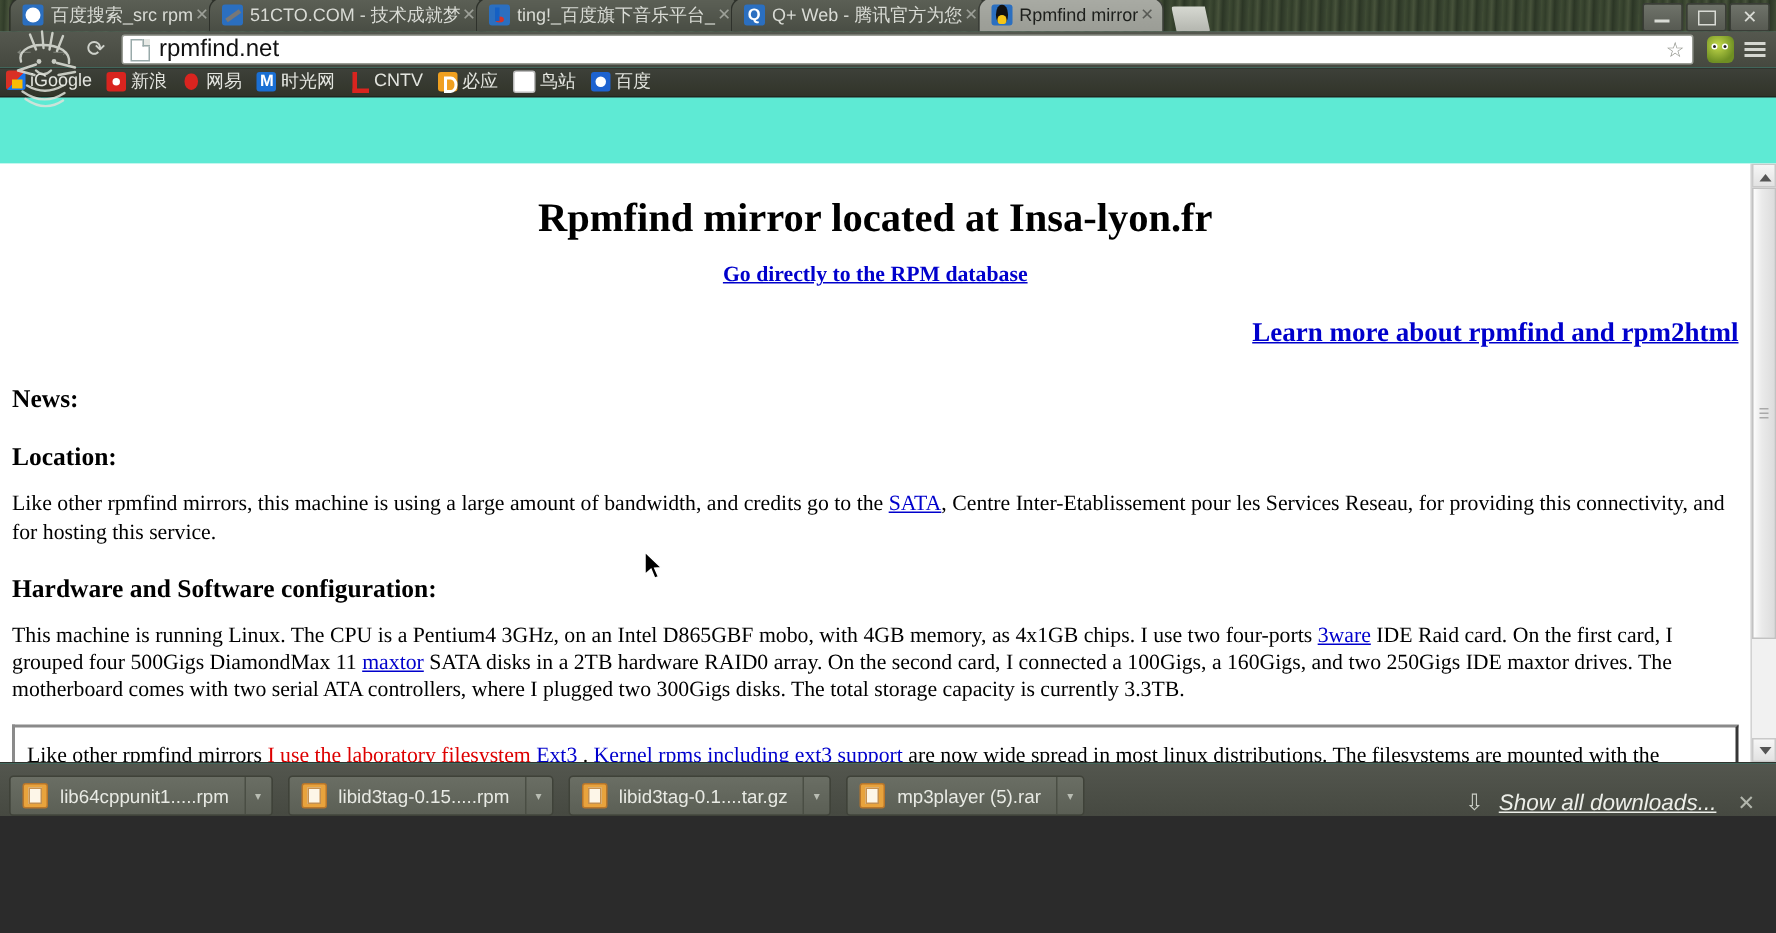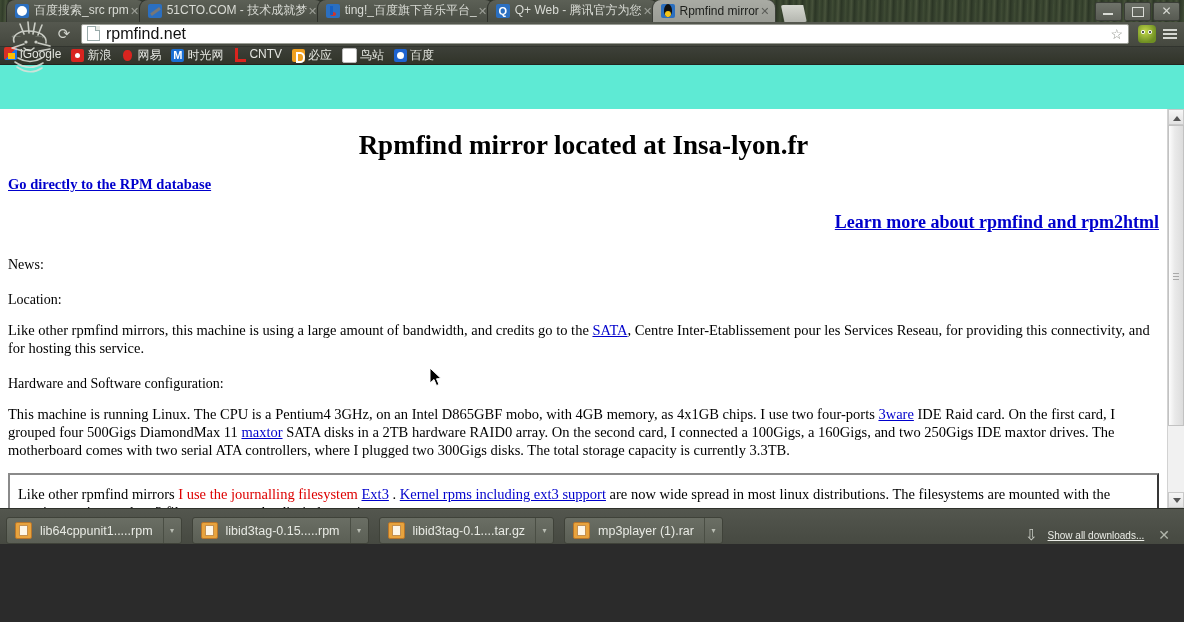--- a/index.html
+++ b/index.html
@@ -284,21 +284,21 @@
     font-weight: bold;
     margin: 20px 0 12px 0;
     font-family: "Liberation Serif", serif;
   }
   .page a {
     color: #0000cc;
     text-decoration: underline;
   }
   .toplink1 {
     display: block;
-    text-align: left;
+    text-align: center;
     font-weight: bold;
     font-size: 14.5px;
     margin: 12px 0;
   }
   .toplink2 {
     display: block;
     text-align: right;
     font-weight: bold;
     font-size: 18px;
     margin: 18px 0 22px 0;
@@ -323,22 +323,22 @@
     padding: 0 8px;
     font-size: 12px;
     font-family: "Liberation Sans", sans-serif;
     background: linear-gradient(#fbfbfb, #e3e3e3);
     border: 1px solid #a4a4a4;
     border-radius: 2px;
     color: #1a1a1a;
     line-height: 17px;
   }
   .page h2 {
-    font-size: 14px;
-    font-weight: normal;
+    font-size: 17px;
+    font-weight: bold;
     margin: 18px 0 12px 0;
   }
   .page p {
     margin: 11px 0;
   }
   .redtext { color: #dd0000; }
   .infobox {
     border: 2px solid #8a8a8a;
     border-style: outset;
     margin: 14px 0 0 0;
@@ -455,22 +455,23 @@
     align-items: center;
     gap: 10px;
     padding-right: 4px;
   }
   .down-arrow-icon {
     color: #c9ccc4;
     font-size: 15px;
   }
   .show-all {
     color: #eceee8;
-    font-size: 10px;
+    font-size: 15px;
     text-decoration: underline;
+    font-style: italic;
   }
   .shelf-close {
     color: #b2b6ac;
     font-size: 14px;
     padding: 0 4px;
   }
 
   
   .cursor {
     position: absolute;
@@ -609,21 +610,21 @@
 
       <h2>Hardware and Software configuration:</h2>
 
       <p>
         <span>This machine is running Linux. The CPU is a Pentium4 3GHz, on an Intel D865GBF mobo, with 4GB memory, as 4x1GB chips. I use two four-ports </span><a href="#">3ware</a><span> IDE Raid card. On the first card, I grouped four 500Gigs DiamondMax 11 </span><a href="#">maxtor</a><span> SATA disks in a 2TB hardware RAID0 array. On the second card, I connected a 100Gigs, a 160Gigs, and two 250Gigs IDE maxtor drives. The motherboard comes with two serial ATA controllers, where I plugged two 300Gigs disks. The total storage capacity is currently 3.3TB.</span>
       </p>
 
 
       <div class="infobox">
         <p>
-          <span>Like other rpmfind mirrors </span><span class="redtext">I use the journalling filesystem </span><a href="#">Ext3</a><span> . </span><a href="#">Kernel rpms including ext3 support</a><span> are now wide spread in most linux distributions. The filesystems are mounted with the noatime option, and ext3 filesystems use the dir_index options.</span>
+          <span>Like other rpmfind mirrors </span><span class="redtext">I use the laboratory filesystem </span><a href="#">Ext3</a><span> . </span><a href="#">Kernel rpms including ext3 support</a><span> are now wide spread in most linux distributions. The filesystems are mounted with the noatime option, and ext3 filesystems use the dir_index options.</span>
         </p>
       </div>
 
     </div>
 
     <div class="scrollbar">
       <div class="sb-arrow sb-up"></div>
       <div class="sb-track">
         <div class="sb-thumb"></div>
       </div>
@@ -646,21 +647,21 @@
       <span class="dl-name">libid3tag-0.15.....rpm</span>
       <span class="dl-caret">▾</span>
     </div>
     <div class="dl-item">
       <span class="dl-fileicon"></span>
       <span class="dl-name">libid3tag-0.1....tar.gz</span>
       <span class="dl-caret">▾</span>
     </div>
     <div class="dl-item">
       <span class="dl-fileicon"></span>
-      <span class="dl-name">mp3player (1).rar</span>
+      <span class="dl-name">mp3player (5).rar</span>
       <span class="dl-caret">▾</span>
     </div>
 
     <div class="shelf-right">
       <span class="down-arrow-icon">⇩</span>
       <span class="show-all">Show all downloads...</span>
       <span class="shelf-close">✕</span>
     </div>
   </div>
 

